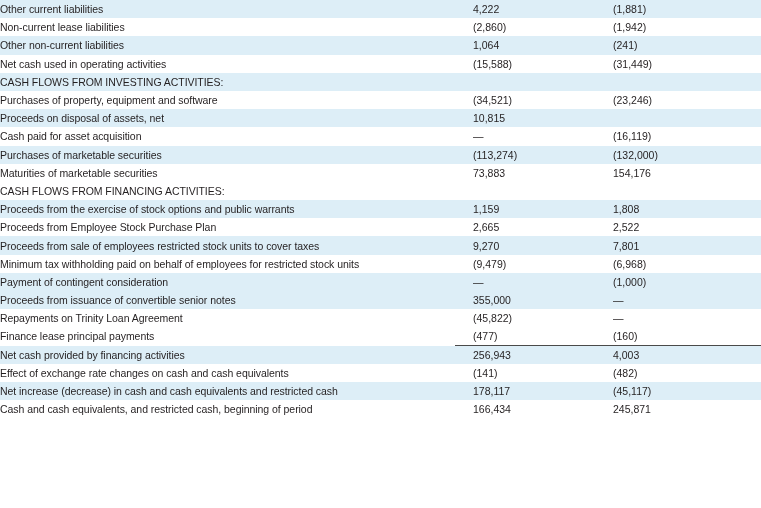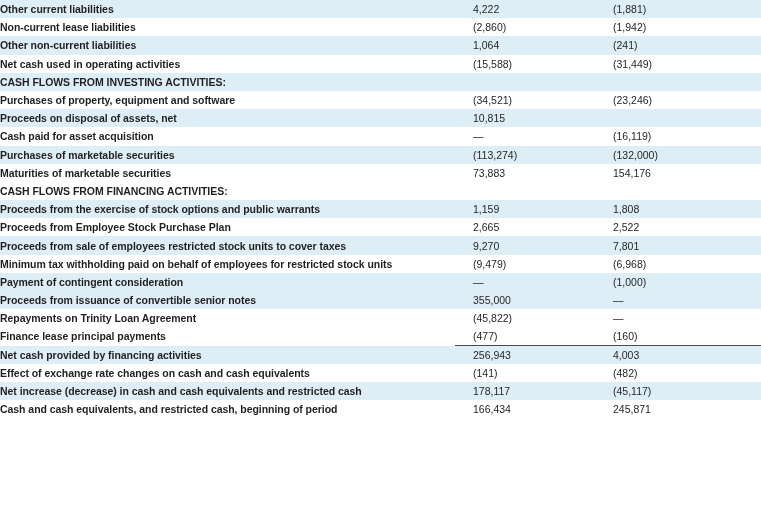--- a/index.html
+++ b/index.html
@@ -26,21 +26,20 @@
     vertical-align: middle;
     white-space: nowrap;
     overflow: hidden;
   }
   td.label {
     width: 455px;
     padding-left: 18px;
     box-sizing: border-box;
     font-size: 10.5px;
     letter-spacing: -0.05px;
-    font-weight: bold;
   }
   td.cur1 {
     width: 18px;
     text-align: left;
     padding-left: 4px;
     box-sizing: border-box;
   }
   td.val1 {
     width: 122px;
     text-align: left;
@@ -58,21 +57,21 @@
     padding-right: 16px;
     box-sizing: border-box;
   }
   tr.shaded td {
     background: #ddeef7;
   }
   tr.plain td {
     background: #ffffff;
   }
   td.bold, tr.header td {
-    font-weight: bold;
+    font-weight: normal;
     margin-left: 15px;
   }
   td.tb-top {
     border-top: 1px solid #4a4a4a;
   }
   td.tb-bottom {
     border-bottom: 1px solid #4a4a4a;
   }
 </style>
 </head>

